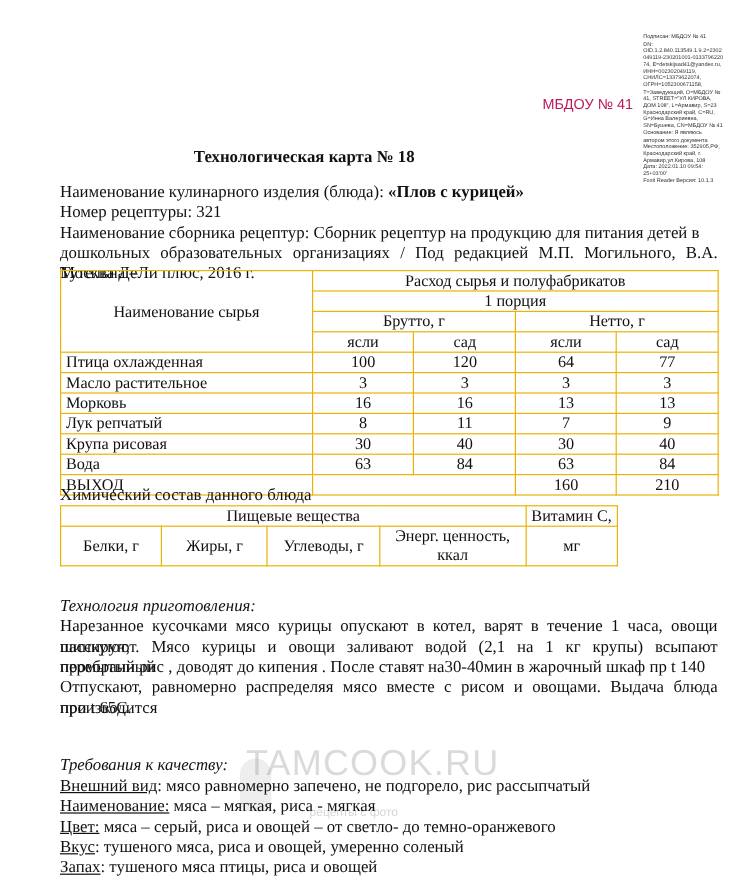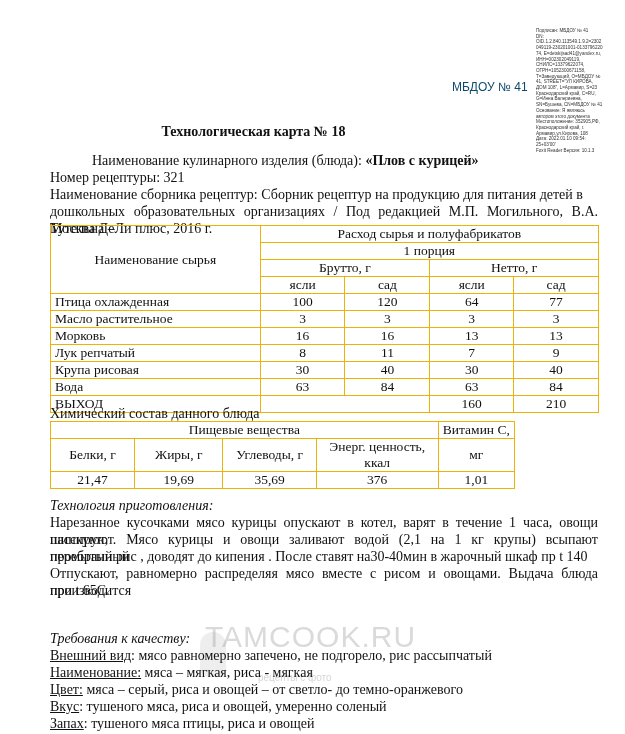--- a/index.html
+++ b/index.html
@@ -1,19 +1,19 @@
 <!DOCTYPE html>
 <html><head>
 <meta charset="utf-8">
 <style>
   html, body { margin: 0; padding: 0; background: #ffffff; }
   body { width: 625px; height: 734px; position: relative; overflow: hidden;
          font-family: "Liberation Serif", serif; color: #111; }
   .abs { position: absolute; }
-  .org { left: 452px; top: 80px; font-family: "Liberation Sans", sans-serif; font-size: 12px; color: #0c4a6e; }
+  .org { left: 452px; top: 80px; font-family: "Liberation Sans", sans-serif; font-size: 12px; color: #be185d; }
   .sig { left: 536px; top: 28px; width: 90px; font-family: "Liberation Sans", sans-serif;
          font-size: 4.6px; line-height: 5.7px; color: #333; white-space: pre-line; }
   .title { left: 0; width: 507px; top: 124px; text-align: center; font-weight: bold; font-size: 14px; }
   .line { left: 50px; font-size: 14px; line-height: 17px; }
   .just { text-align: justify; text-align-last: left; width: 548px; }
   table { border-collapse: collapse; position: absolute; font-size: 13.5px; }
   td { border: 1px solid #eab308; padding: 0 4px; height: 16px; line-height: 16px; text-align: center; }
   td.l { text-align: left; }
   .t1 { left: 50px; top: 223px; width: 549px; }
   .t2 { left: 50px; top: 421px; width: 465px; }
@@ -48,21 +48,21 @@
 автором этого документа
 Местоположение: 352905,РФ,
 Краснодарский край, г.
 Армавир,ул.Кирова, 108
 Дата: 2022.01.10 09:54:
 25+03'00'
 Foxit Reader Версия: 10.1.3</div>
 
 <div class="abs title">Технологическая карта № 18</div>
 
-<div class="abs line" style="top:152px;margin-left:42px;">
+<div class="abs line" style="top:152px;">
   <span>Наименование кулинарного изделия (блюда): </span><b>«Плов с курицей»</b>
 </div>
 <div class="abs line" style="top:169px;">Номер рецептуры: 321</div>
 <div class="abs line just" style="top:186px;">Наименование сборника рецептур: Сборник рецептур на продукцию для питания детей в</div>
 <div class="abs line just" style="top:203px;">дошкольных образовательных организациях / Под редакцией М.П. Могильного, В.А. Тутельна –</div>
 <div class="abs line" style="top:220px;">Москва ДеЛи плюс, 2016 г.</div>
 
 <table class="t1" style="top:225px;">
   <colgroup>
       <col style="width:210px">
@@ -155,27 +155,20 @@
     <td colspan="4">Пищевые вещества</td>
     <td>Витамин С,</td>
   </tr>
   <tr>
     <td>Белки, г</td>
     <td>Жиры, г</td>
     <td>Углеводы, г</td>
     <td>Энерг. ценность, ккал</td>
     <td style="border-top:none;">мг</td>
   </tr>
-  <tr>
-    <td>21,47</td>
-    <td>19,69</td>
-    <td>35,69</td>
-    <td>376</td>
-    <td>1,01</td>
-  </tr>
 </tbody>
   </table>
 
 <div class="abs line ital" style="top:497px;">Технология приготовления:</div>
 <div class="abs line just" style="top:514px;">Нарезанное кусочками мясо курицы опускают в котел, варят в течение 1 часа, овощи шинкуют,</div>
 <div class="abs line just" style="top:531px;">пассируют. Мясо курицы и овощи заливают водой (2,1 на 1 кг крупы) всыпают перебранный</div>
 <div class="abs line just" style="top:548px;">промытый рис , доводят до кипения . После ставят на30-40мин в жарочный шкаф пр t 140</div>
 <div class="abs line just" style="top:565px;">Отпускают, равномерно распределяя мясо вместе с рисом и овощами. Выдача блюда производится</div>
 <div class="abs line" style="top:582px;">при t 65С.</div>
 

